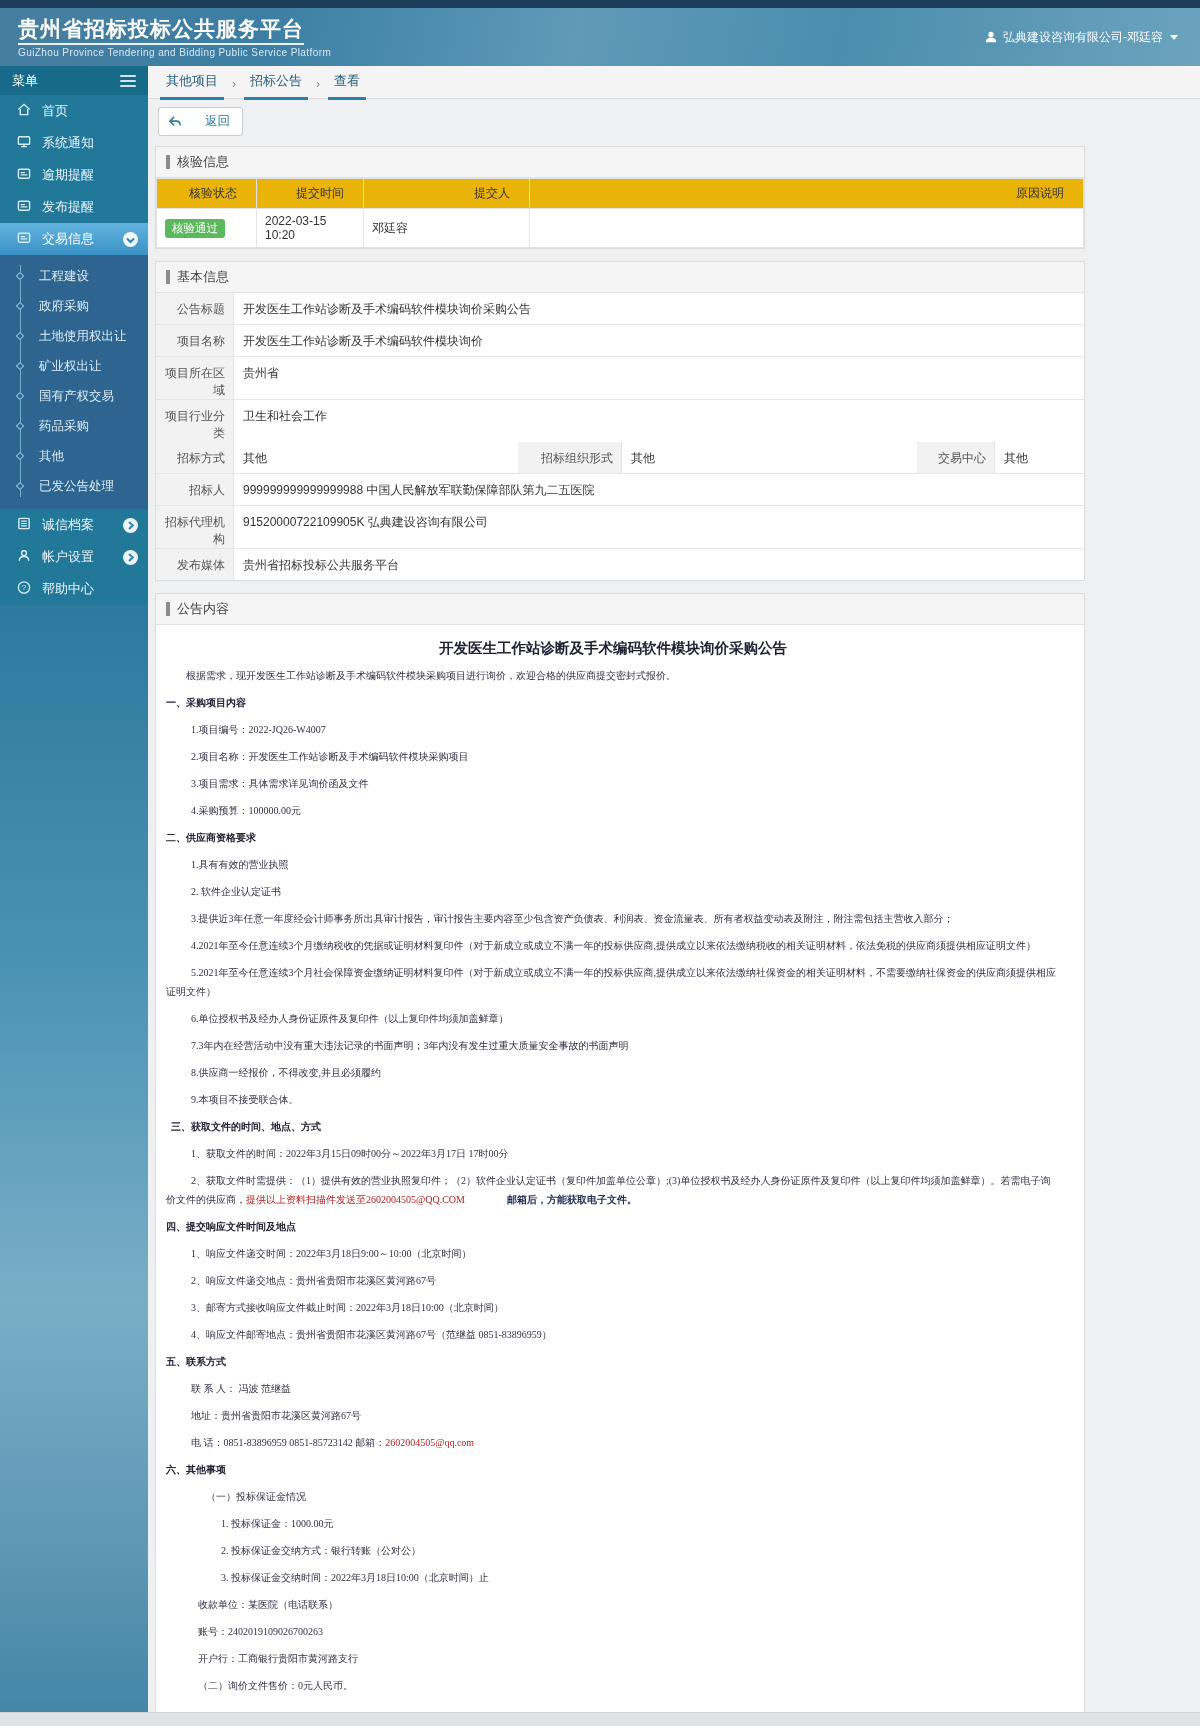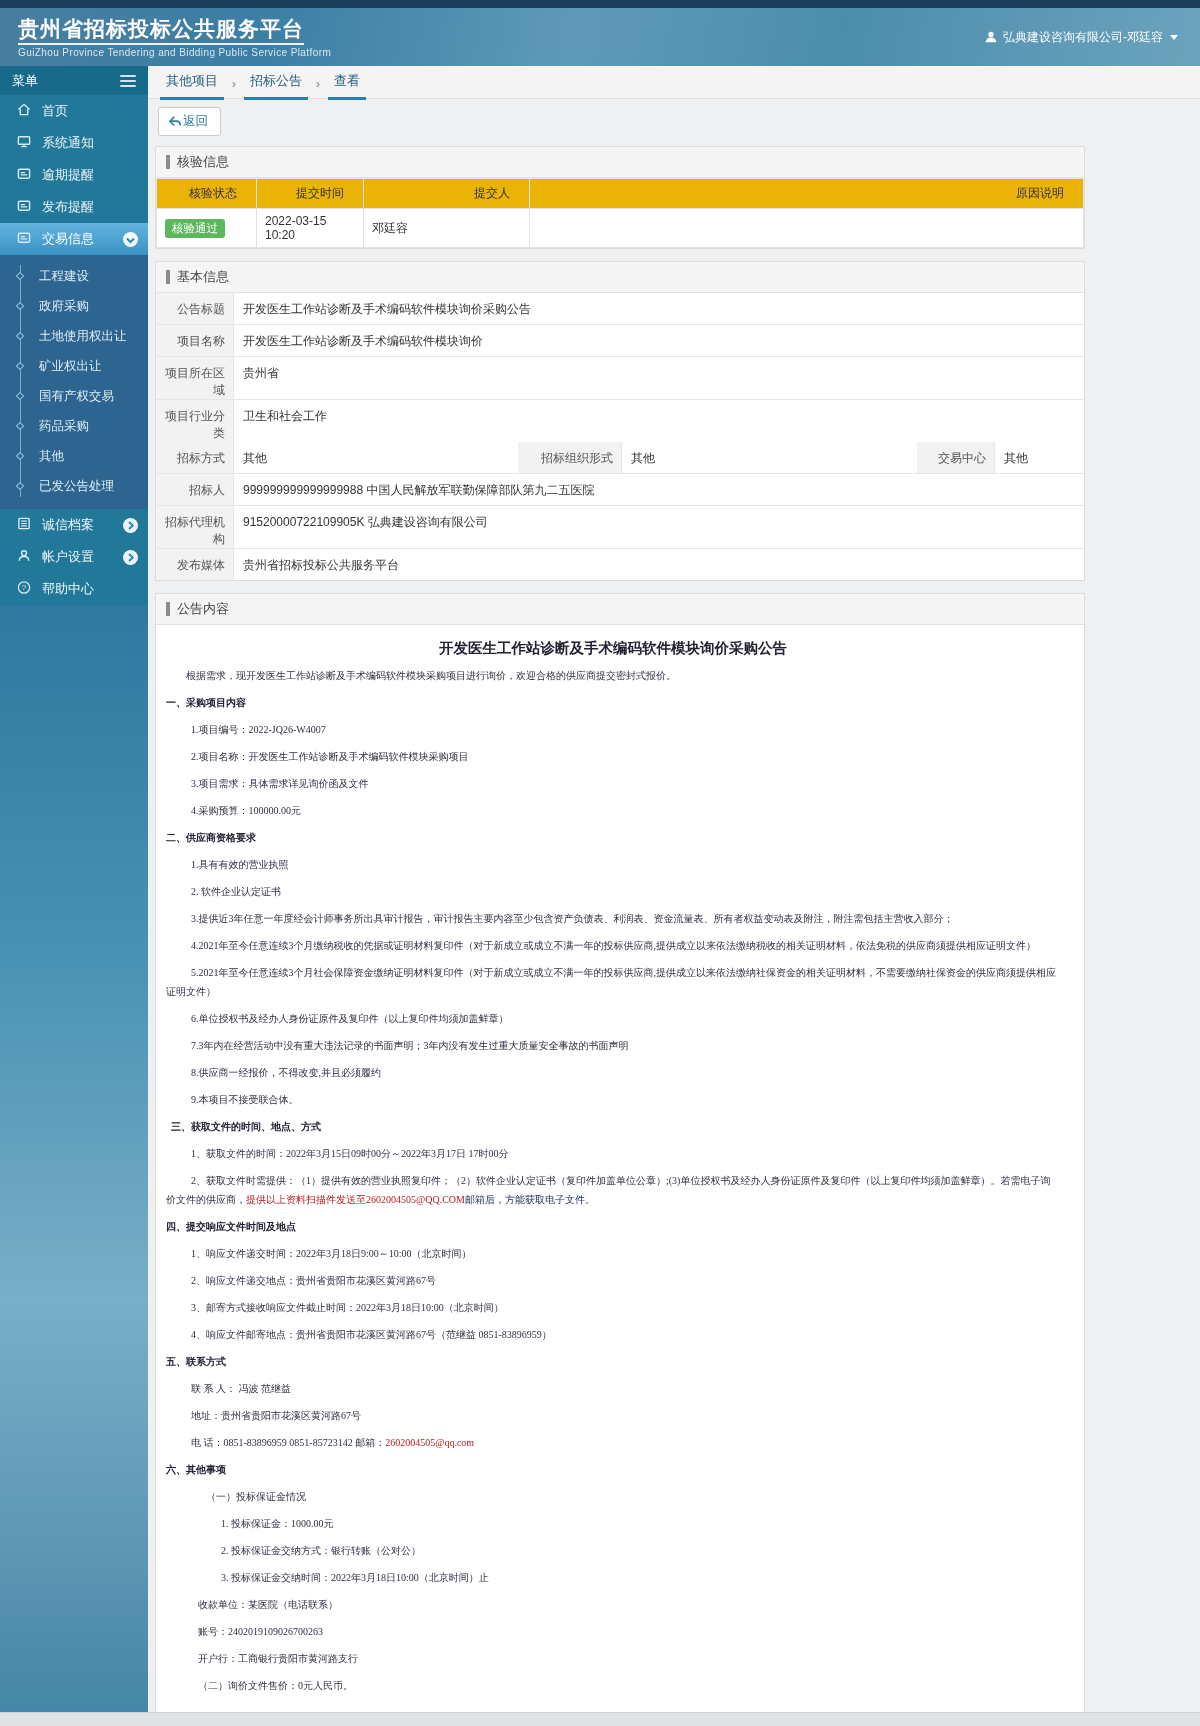--- a/index.html
+++ b/index.html
@@ -36,21 +36,21 @@
   .chev-circle { width:15px; height:15px; border-radius:50%; background:rgba(255,255,255,.92); display:flex; align-items:center; justify-content:center; flex:0 0 15px; }
   .chev-circle svg { display:block; }
 
   
   .content { flex:1; display:flex; flex-direction:column; background:#eef0f1; min-width:0; }
   .crumbbar { height:33px; background:#f4f4f4; border-bottom:1px solid #ddd; display:flex; align-items:flex-start; padding:0 0 0 12px; }
   .crumbs { display:flex; align-items:flex-end; gap:8px; }
   .crumb-tab { font-size:13px; color:#28607c; padding:6px 6px 7px 6px; border-bottom:3px solid #2a7fab; cursor:pointer; }
   .crumb-sep { color:#888; font-size:12px; padding-bottom:9px; }
   .toolbar { padding:8px 0 8px 10px; }
-  .btn-back { display:inline-flex; align-items:center; gap:1px; background:#fff; border:1px solid #ccc; border-radius:3px; padding:5px 12px 5px 9px; font-size:12.5px; color:#2e7e9e; cursor:pointer; font-family:Liberation Sans, sans-serif; }
+  .btn-back { display:inline-flex; align-items:center; gap:23px; background:#fff; border:1px solid #ccc; border-radius:3px; padding:5px 12px 5px 9px; font-size:12.5px; color:#2e7e9e; cursor:pointer; font-family:Liberation Sans, sans-serif; }
   .btn-back svg { display:block; }
 
   .panel { width:930px; margin:2px 0 10px 7px; background:#fff; border:1px solid #dcdcdc; }
   .panel-head { background:#f5f5f5; border-bottom:1px solid #e2e2e2; padding:6px 10px; display:flex; align-items:center; gap:7px; }
   .panel-head .bar { width:4px; height:14px; background:#8c8c8c; }
   .panel-head .ph-title { font-size:13px; color:#444; }
 
   table.vtable { width:100%; border-collapse:collapse; }
   table.vtable th { background:#eab308; font-weight:normal; text-align:right; font-size:12px; color:#333; padding:6px 19px; border:1px solid #e3e3e3; }
   table.vtable td { font-size:12px; color:#333; padding:5px 8px; border:1px solid #e3e3e3; background:#fff; height:27px; }
@@ -71,21 +71,21 @@
   .doc-title { text-align:center; font-weight:bold; font-size:14.5px; margin:2px 0 4px 0; color:#222235; }
   .doc > div { margin:8px 0; line-height:19px; font-size:10px; }
   .doc-p { text-indent:2em; }
   .doc-h { font-weight:bold; font-size:14px; color:#222235; font-family:"Liberation Sans",sans-serif; }
   .doc-h3 { font-weight:bold; font-size:14px; color:#222235; text-indent:.5em; font-family:"Liberation Sans",sans-serif; }
   .doc-li { text-indent:2.5em; }
   .doc-li2 { text-indent:4em; }
   .doc-li3 { text-indent:5.5em; }
   .doc-li2b { text-indent:3.2em; }
   .doc-link { color:#b91c1c; cursor:pointer; }
-  .doc-bold { font-weight:normal; color:#1d2a52; }
+  .doc-bold { font-weight:bold; color:#1d2a52;padding-left:42px; }
 
   .foot { height:14px; background:#dfe3e5; border-top:1px solid #cfd4d6; }
 </style>
 </head>
 <body>
 
 <div class="page">
   <div class="topstrip"></div>
 
   <header class="topbar">

